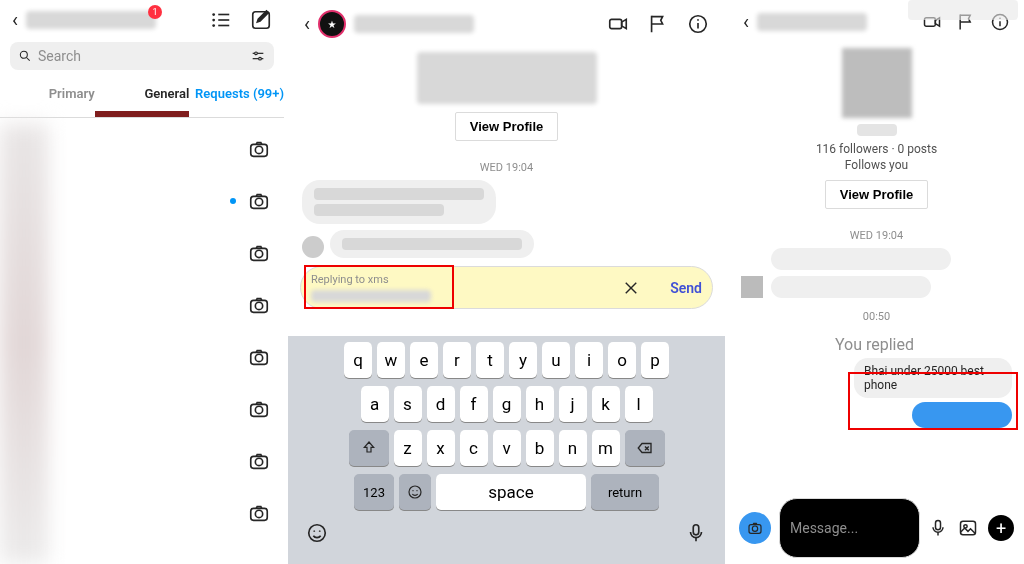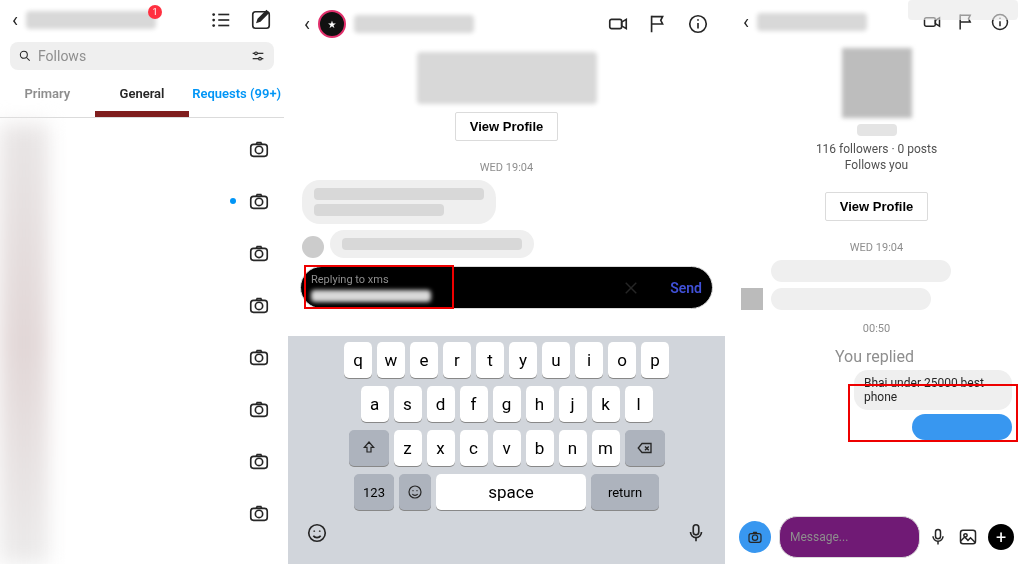--- a/index.html
+++ b/index.html
@@ -21,21 +21,21 @@
   .badge { position:absolute; top:-6px; left:122px; width:14px; height:14px; border-radius:50%; background:#ff3040; color:#fff; font-size:9px; display:flex; align-items:center; justify-content:center; }
   .hdr-icons { display:flex; gap:18px; }
   .hdr-icons svg { width:22px; height:22px; }
 
   .search { margin:6px 10px; background:#efefef; border-radius:8px; display:flex; align-items:center; padding:6px 8px; }
   .search .mag { width:14px; height:14px; margin-right:6px; }
   .search span.ph { color:#8e8e8e; font-size:14px; flex:1; }
   .search .sliders { width:16px; height:16px; }
 
   .tabs { display:flex; border-bottom:1px solid #dbdbdb; }
-  .tabs div { flex:1; text-align:center; font-size:13px; font-weight:600; padding:10px 0; color:#8e8e8e; cursor:pointer; }
+  .tabs div { flex:1; text-align:right; font-size:13px; font-weight:600; padding:10px 0; color:#8e8e8e; cursor:pointer; }
   .tabs .active { color:#262626; border-bottom:6px solid #7f1d1d; }
   .tabs .req { color:#0095f6; }
 
   .inbox { position:relative; height:460px; }
   .inbox-blur { position:absolute; left:0; top:6px; width:48px; height:440px; background:linear-gradient(180deg,#e9e6e6,#e2d7d7,#ecebeb); filter:blur(10px); }
   .row-icons { position:absolute; right:14px; top:0; display:flex; flex-direction:column; gap:30px; padding-top:20px; }
   .row-icons .cam { width:22px; height:22px; color:#8e8e8e; }
   .row-icons .dot { position:absolute; width:6px;height:6px;border-radius:50%;background:#0095f6; left:-18px; top:80px;}
   .row-icons .cam.dark { color:#262626; }
 
@@ -52,21 +52,21 @@
   .view-btn { display:inline-block; border:1px solid #dbdbdb; border-radius:2px; padding:6px 14px; font-size:13px; font-weight:600; background:#fff; cursor:pointer;}
 
   .timestamp { text-align:center; font-size:11px; color:#8e8e8e; margin:12px 0 6px 0;}
 
   .msg-area { padding:0 14px; position:relative;}
   .msg-in { display:flex; align-items:flex-end; gap:6px; margin-bottom:6px;}
   .msg-in .av { width:22px; height:22px; border-radius:50%; background:#ccc;}
   .bubble-in { background:#efefef; border-radius:18px; padding:8px 12px; max-width:210px;}
   .bubble-in .bl { width:170px; height:12px; background:#d8d8d8; border-radius:4px; margin-bottom:4px;}
 
-  .reply-bar { display:flex; align-items:center; background:#000000; border:1px solid #dbdbdb; border-radius:22px; margin:8px 12px; padding:6px 10px; position:relative;gap:20px;}
+  .reply-bar { display:flex; align-items:center; background:#fef9c3; border:1px solid #dbdbdb; border-radius:22px; margin:8px 12px; padding:6px 10px; position:relative;gap:20px;}
   .reply-content { flex:1; }
   .reply-label { font-size:11px; color:#8e8e8e;}
   .reply-content .blur { width:120px; height:12px; margin-top:4px;}
   .reply-close { width:18px;height:18px; color:#8e8e8e; margin:0 10px; cursor:pointer;}
   .send { color:#4050d6; font-weight:600; font-size:14px; cursor:pointer;}
   .red-box { position:absolute; border:2px solid #e00; pointer-events:none;}
   .red-box.rb1 { left:3px; top:-2px; width:150px; height:44px;}
 
   .keyboard { position:absolute; left:0; right:0; bottom:0; background:#d1d5db; height:228px; padding:6px 4px;}
   .krow { display:flex; justify-content:center; gap:5px; margin-bottom:8px;}
@@ -82,36 +82,36 @@
   .c3-header { display:flex; align-items:center; padding:10px 14px;}
   .c3-header .chev { margin-right:8px;}
   .c3-user .blur { width:110px; height:18px;}
   .c3-right { margin-left:auto; display:flex; gap:14px;}
   .c3-right svg { width:20px; height:20px;}
 
   .c3-profile { text-align:center; padding:4px 0 8px 0;}
   .c3-avatar { width:70px; height:70px; background:#bdbdbd; margin:0 auto 6px auto; filter:blur(2px);}
   .c3-name { width:40px; height:12px; margin:0 auto 6px auto;}
   .c3-stats { font-size:12px; color:#515151; margin-bottom:2px;}
-  .c3-follows { font-size:12px; color:#515151; margin-bottom:20px;}
+  .c3-follows { font-size:12px; color:#515151; margin-bottom:8px;}
 
   .c3-msgs { padding:0 12px; position:relative;}
   .c3-bubble { background:#efefef; border-radius:16px; height:22px; margin-left:30px; margin-bottom:6px; width:180px;}
   .c3-av { position:absolute; left:12px; top:28px; width:22px; height:22px; background:#bbb;}
   .c3-time2 { text-align:center; font-size:11px; color:#8e8e8e; margin:12px 0;}
   .you-replied { text-align:center; font-size:16px; color:#8e8e8e; margin-right:4px;}
   .quote-box { position:relative; margin:4px 0 0 auto; width:158px;}
   .quote-txt { background:#efefef; border-radius:14px; padding:6px 10px; font-size:12px; color:#262626;}
   .sent-bubble { background:#3897f0; border-radius:16px; height:26px; width:100px; margin:4px 0 0 auto;}
   .red-box.rb2 { border:2px solid #e00; position:absolute; right:6px; width:170px; height:58px; margin-top:-56px;}
 
   .c3-input { position:absolute; bottom:6px; left:10px; right:10px; display:flex; align-items:center; gap:8px; }
   .cam-circle { width:32px; height:32px; border-radius:50%; background:#3897f0; display:flex; align-items:center; justify-content:center;}
   .cam-circle svg { width:16px; height:16px; color:#fff;}
-  .msg-field { flex:1; background:#701a75; border:1px solid #dbdbdb; border-radius:18px; padding:13px 10px; font-size:12px; color:#8e8e8e;}
+  .msg-field { flex:1; background:#000000; border:1px solid #dbdbdb; border-radius:18px; padding:21px 10px; font-size:14px; color:#8e8e8e;}
   .c3-tools { display:flex; gap:10px; align-items:center;}
   .c3-tools svg { width:20px; height:20px;}
   .plus-circle { width:26px;height:26px;border-radius:50%;background:#000;color:#fff;display:flex;align-items:center;justify-content:center;font-size:18px;}
 
   .watermark { position:absolute; top:0; right:6px; width:110px; height:20px; background:#e8e8e8; border-radius:4px; opacity:.6;}
 
   svg { stroke:#262626; stroke-width:1.8; fill:none; }
 </style>
 </head>
 <body>
@@ -136,21 +136,21 @@
           <rect x="3" y="3" width="18" height="18" rx="3"></rect>
           <path d="M20 4l-9 9-3 1 1-3 9-9z" fill="#262626" stroke="#262626"></path>
         </svg>
     </div>
   </div>
   <div class="search">
     <svg class="mag" viewBox="0 0 24 24">
         <circle cx="10" cy="10" r="6"></circle>
         <line x1="15" y1="15" x2="20" y2="20"></line>
       </svg>
-    <span class="ph">Follows</span>
+    <span class="ph">Search</span>
     <svg class="sliders" viewBox="0 0 24 24">
         <line x1="4" y1="8" x2="20" y2="8"></line>
         <line x1="4" y1="16" x2="20" y2="16"></line>
         <circle cx="9" cy="8" r="2" fill="#fff"></circle>
         <circle cx="15" cy="16" r="2" fill="#fff"></circle>
       </svg>
   </div>
   <div class="tabs">
     <div>Primary</div>
     <div class="active">General</div>

